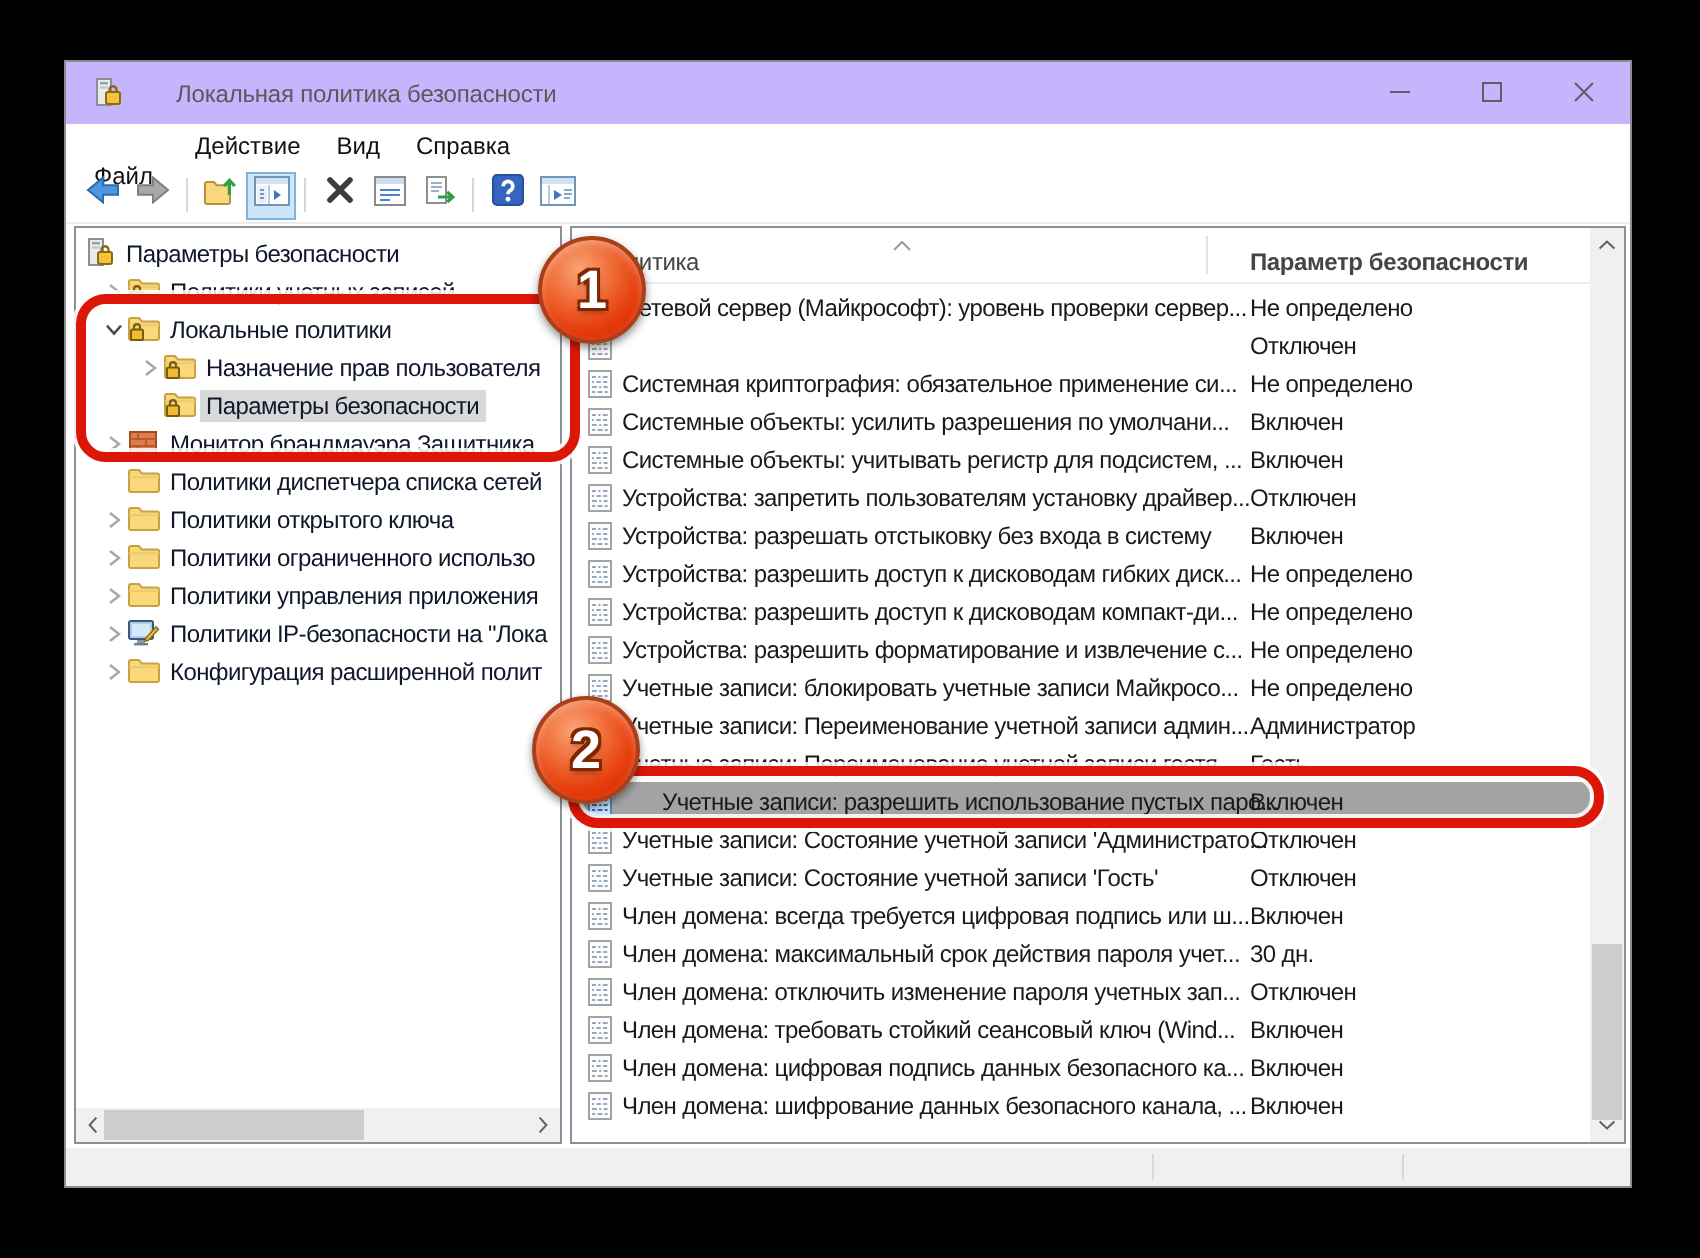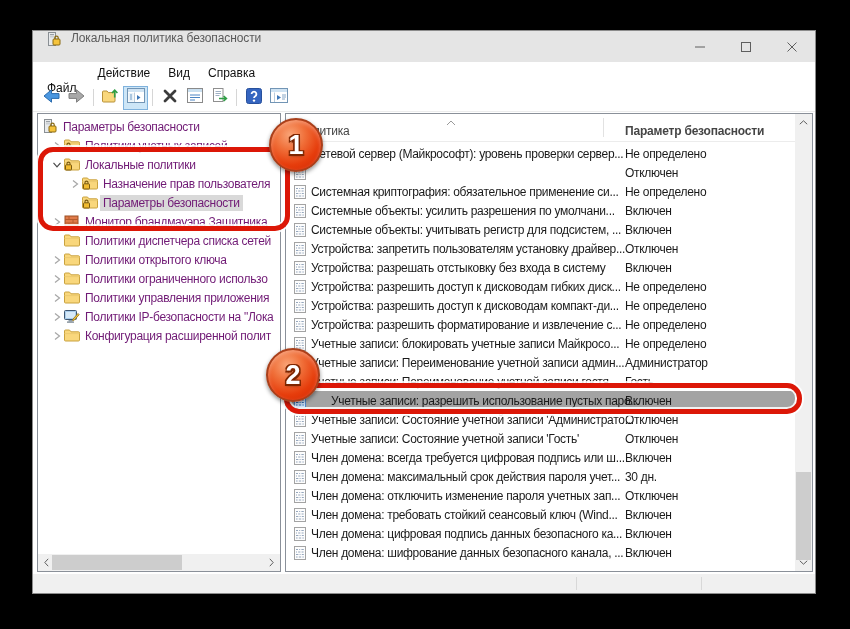--- a/index.html
+++ b/index.html
@@ -1,42 +1,42 @@
 <!DOCTYPE html>
 <html><head>
 <meta charset="utf-8">
 <style>
   html,body{margin:0;padding:0;background:#000;width:850px;height:629px;overflow:hidden;
     font-family:"Liberation Sans","DejaVu Sans",sans-serif;}
   *{box-sizing:border-box;}
   .window{position:absolute;left:32px;top:30px;width:784px;height:564px;background:#fff;
     border:1px solid #8c8c8c;}
   
-  .titlebar{height:31px;display:flex;align-items:flex-start;padding-left:13px;background:#e5e5e5;}
+  .titlebar{height:31px;display:flex;align-items:center;padding-left:13px;background:#c4b5fd;gap:17px;}
   .appicon{width:16px;height:16px;margin-right:9px;display:flex;align-items:center;}
   .wtitle{font-size:12px;color:#5a5a5a;letter-spacing:-0.1px;}
   .wcontrols{margin-left:auto;display:flex;height:31px;}
   .wbtn{width:46px;height:31px;display:flex;align-items:center;justify-content:center;}
   
   .menubar{height:22px;display:flex;align-items:center;padding-left:14px;font-size:12px;color:#111;}
   .menu-item{padding:2px 9px;}
   .menu-item:first-child{padding-left:0;padding-right:12px;margin-top:30px;}
   
   .toolbar{height:28px;display:flex;align-items:center;padding-left:6px;border-bottom:1px solid #ececec;}
   .tbtn{width:25px;height:24px;display:flex;align-items:center;justify-content:center;border:1px solid transparent;}
   .tbtn.sel{background:#cde6f7;border:1px solid #7fb2dd;}
   .tsep{width:1px;height:17px;background:#d6d6d6;margin:0 4px;}
   
   .content{position:relative;height:481px;}
   .panel{position:absolute;top:1px;height:459px;background:#fff;border:1px solid #8a9099;overflow:hidden;}
   .tree-panel{left:4px;width:244px;}
   .list-panel{left:252px;width:528px;}
   
   .tree-rows{position:absolute;left:0;top:3px;right:0;}
-  .trow{height:19px;display:flex;align-items:center;font-size:12px;color:#701a75;letter-spacing:-0.3px;white-space:nowrap;}
+  .trow{height:19px;display:flex;align-items:center;font-size:12px;color:#0f172a;letter-spacing:-0.3px;white-space:nowrap;}
   .chev{width:14px;min-width:14px;display:flex;align-items:center;justify-content:center;}
   .ticon{width:18px;min-width:18px;display:flex;align-items:center;}
   .tlabel{padding:1px 3px;}
   .tlabel.sel{background:#d9d9d9;}
   
   .lheader{position:relative;height:28px;font-size:12px;color:#454545;border-bottom:1px solid #ececec;letter-spacing:-0.2px;}
   .hcell1{position:absolute;left:12px;top:10px;}
   .hcell2{position:absolute;left:339px;top:10px;font-weight:bold;}
   .hdiv{position:absolute;top:4px;bottom:4px;width:1px;background:#e2e2e2;}
   .sortind{position:absolute;left:160px;top:1px;}

